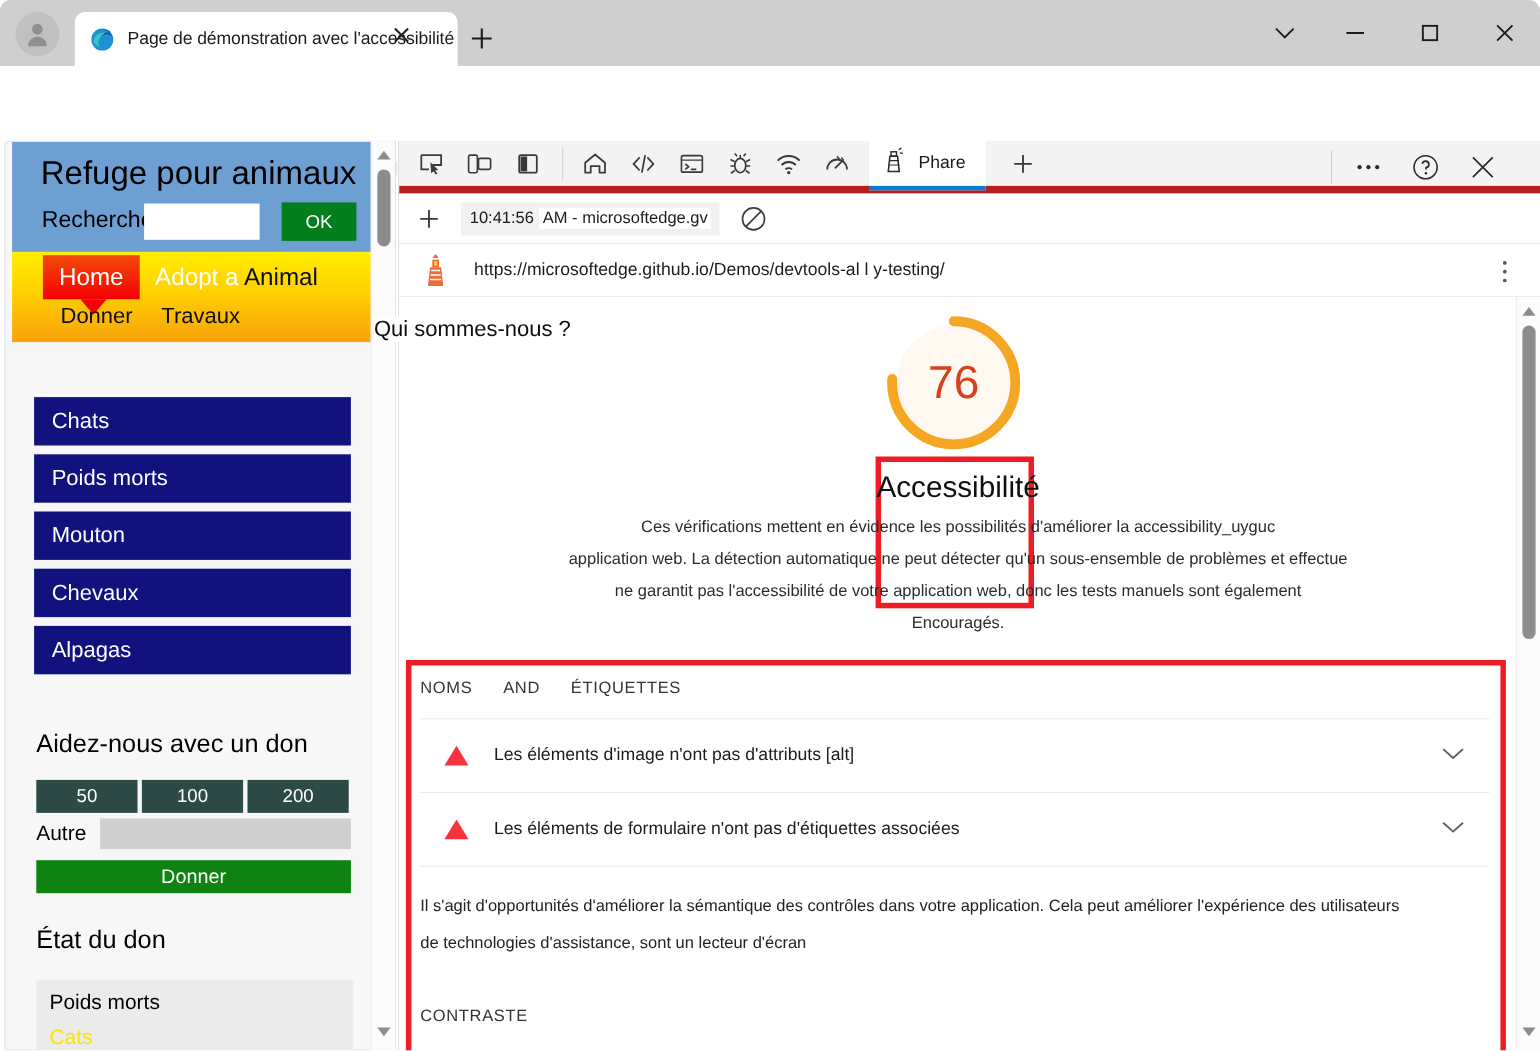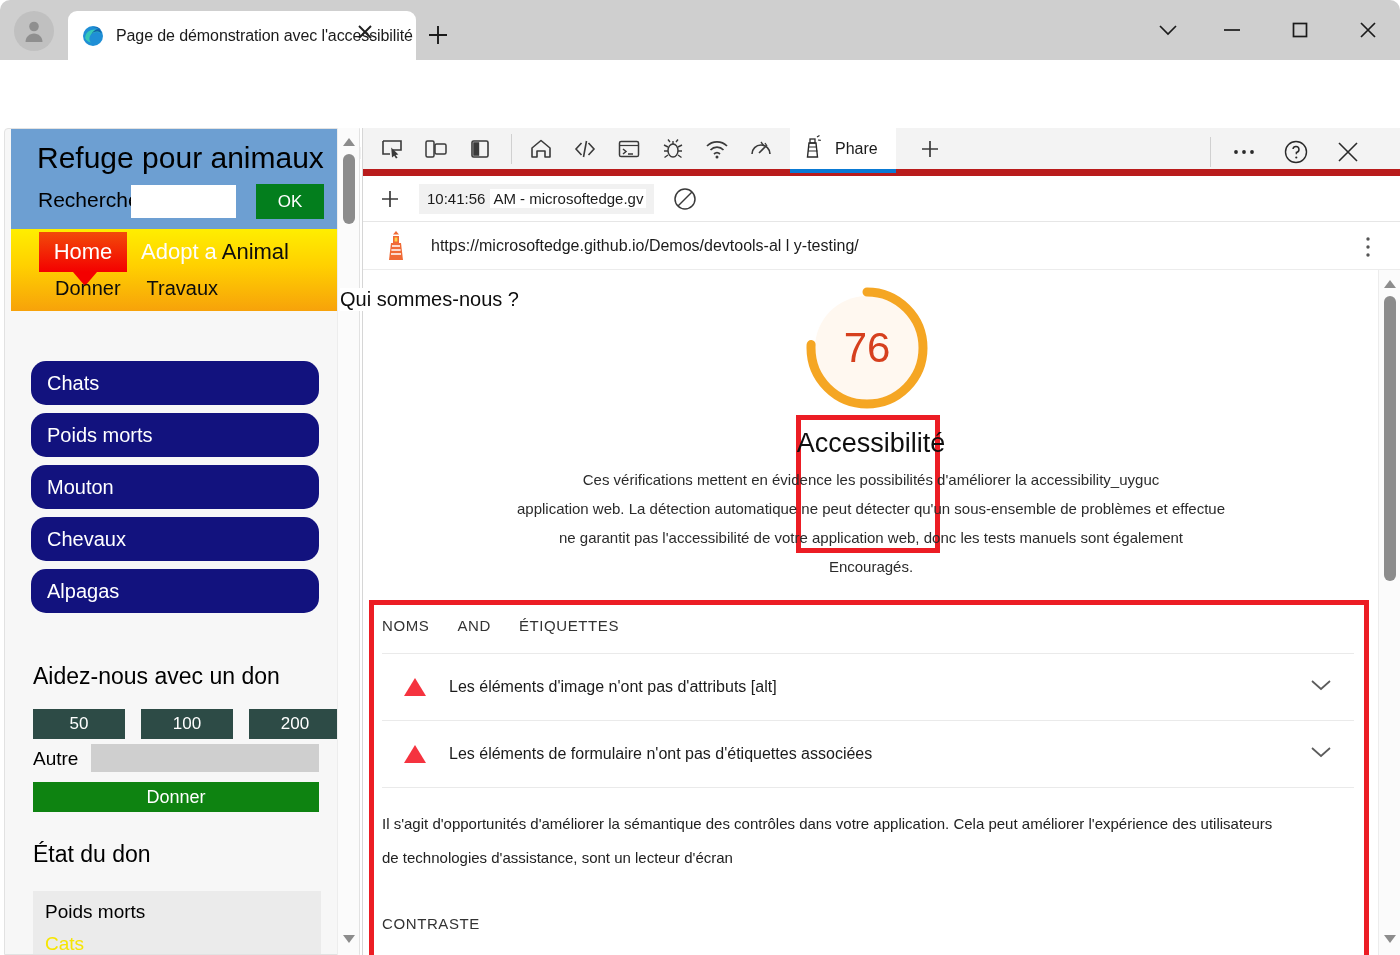--- a/index.html
+++ b/index.html
@@ -165,27 +165,26 @@
   }
 
   .animal-list { position: absolute; left: 26px; top: 232px; width: 288px; }
   .animal-btn {
     width: 288px; height: 44px;
     background: #12127e;
     color: #ffffff; font-size: 20px;
     display: flex; align-items: center;
     padding-left: 16px;
     margin-bottom: 8px;
-    border-radius: 15px;
   }
   .donate-title {
     position: absolute; left: 28px; top: 534px;
     font-size: 23px; color: #000;
   }
-  .amt-row { position: absolute; left: 28px; top: 580px; display: flex; gap: 16px; }
+  .amt-row { position: absolute; left: 28px; top: 580px; display: flex; gap: 4px; }
   .amt-btn {
     width: 92px; height: 30px;
     background: #2d4b46; color: #ffffff;
     font-size: 17px;
     display: flex; align-items: center; justify-content: center;
   }
   .autre-label { position: absolute; left: 28px; top: 619px; font-size: 19px; color: #000; }
   .autre-input {
     position: absolute; left: 86px; top: 615px;
     width: 228px; height: 28px;

